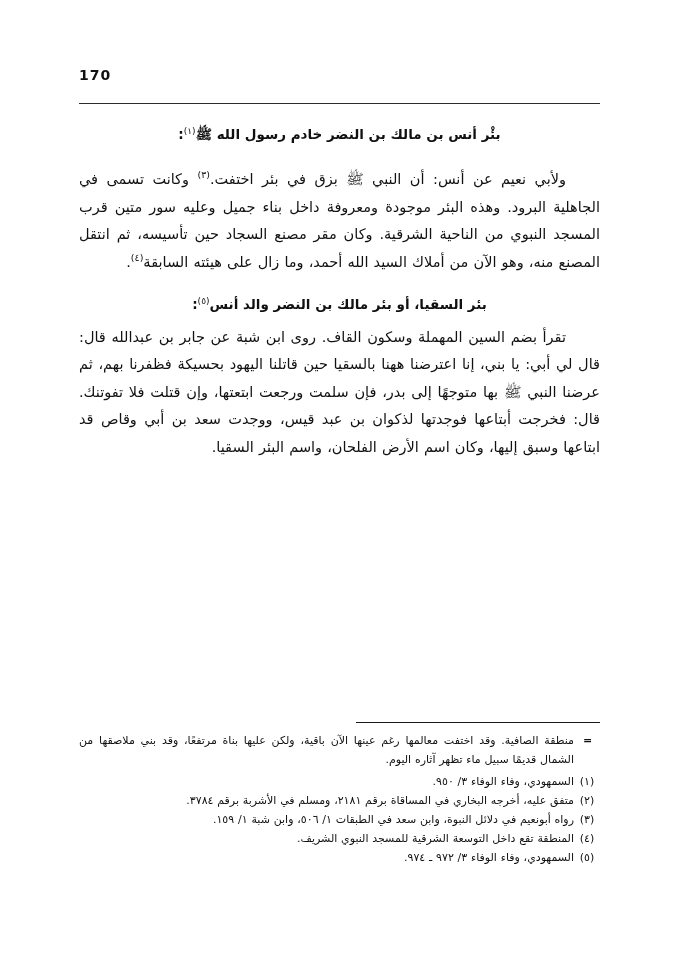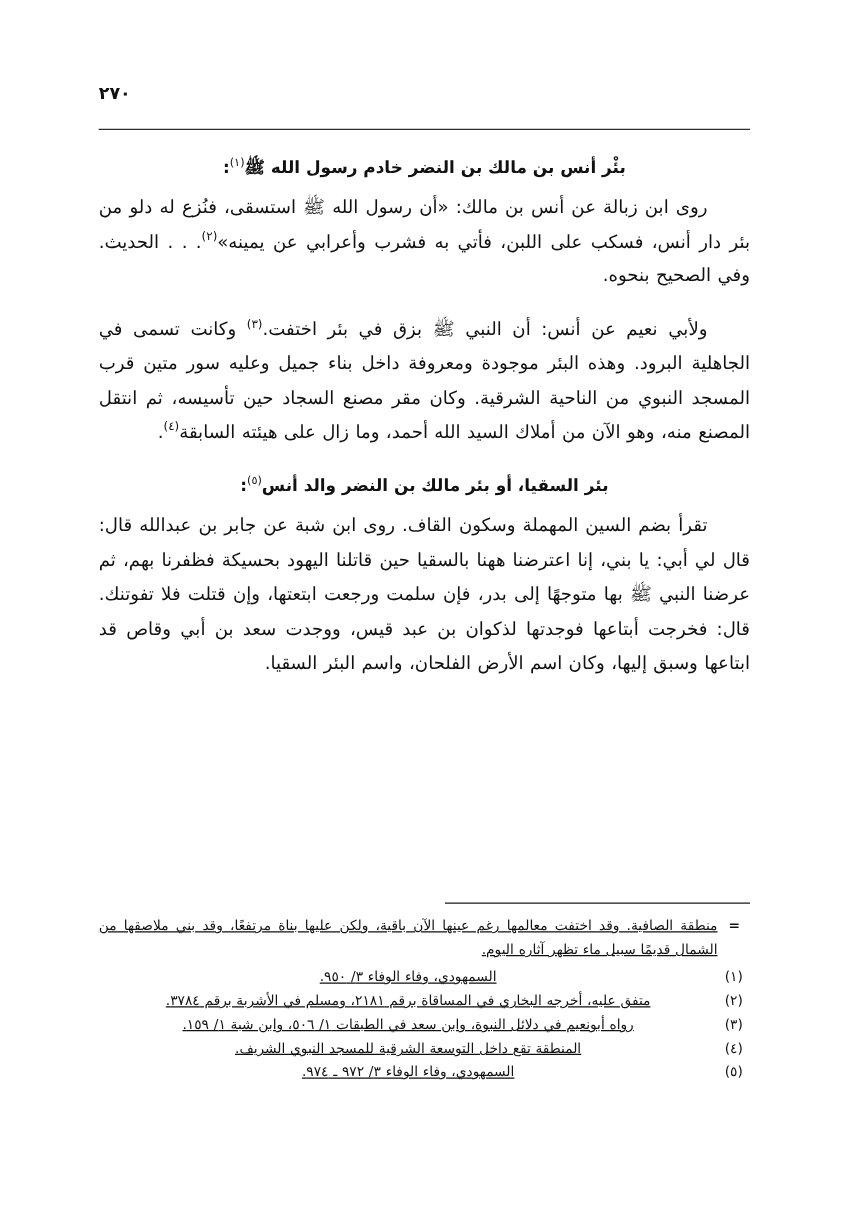--- a/index.html
+++ b/index.html
@@ -144,51 +144,47 @@
     line-height: 19px;
   }
   .fn-marker.cont {
     font-weight: bold;
     letter-spacing: -1px;
   }
   .fn-text {
     flex: 1 1 auto;
     text-align: justify;
     word-spacing: 0.3px;
-    text-decoration: underline;
   }
   .fn-text.nowrap-right {
-    text-align: center;
+    text-align: right;
   }
   .fn-row.continuation .fn-text {
     text-align: justify;
   }
   .fn-row.continuation {
     margin-bottom: 3px;
   }
 </style>
 </head>
 <body>
 
 <div class="page">
 
   <div class="running-head">
-    <span class="running-head-pageno">٢٧٠</span>
+    <span class="running-head-pageno">170</span>
   </div>
   <div class="header-rule"></div>
 
   <div class="content">
 
     <h2 class="section-heading">
       <span>بئْر أنس بن مالك بن النضر خادم رسول الله ﷺ</span><span class="sup-ref">(١)</span><span>:</span>
     </h2>
 
-    <p class="body-par">
-      <span>روى ابن زبالة عن أنس بن مالك: «أن رسول الله ﷺ استسقى، فنُزع له دلو من بئر دار أنس، فسكب على اللبن، فأتي به فشرب وأعرابي عن يمينه»</span><span class="sup-ref">(٢)</span><span>. . . الحديث. وفي الصحيح بنحوه.</span>
-    </p>
 
     <div class="gap-a"></div>
 
     <p class="body-par">
       <span>ولأبي نعيم عن أنس: أن النبي ﷺ بزق في بئر اختفت.</span><span class="sup-ref">(٣)</span><span> وكانت تسمى في الجاهلية البرود. وهذه البئر موجودة ومعروفة داخل بناء جميل وعليه سور متين قرب المسجد النبوي من الناحية الشرقية. وكان مقر مصنع السجاد حين تأسيسه، ثم انتقل المصنع منه، وهو الآن من أملاك السيد الله أحمد، وما زال على هيئته السابقة</span><span class="sup-ref">(٤)</span><span>.</span>
     </p>
 
     <h2 class="section-heading second">
       <span>بئر السقيا، أو بئر مالك بن النضر والد أنس</span><span class="sup-ref">(٥)</span><span>:</span>
     </h2>

